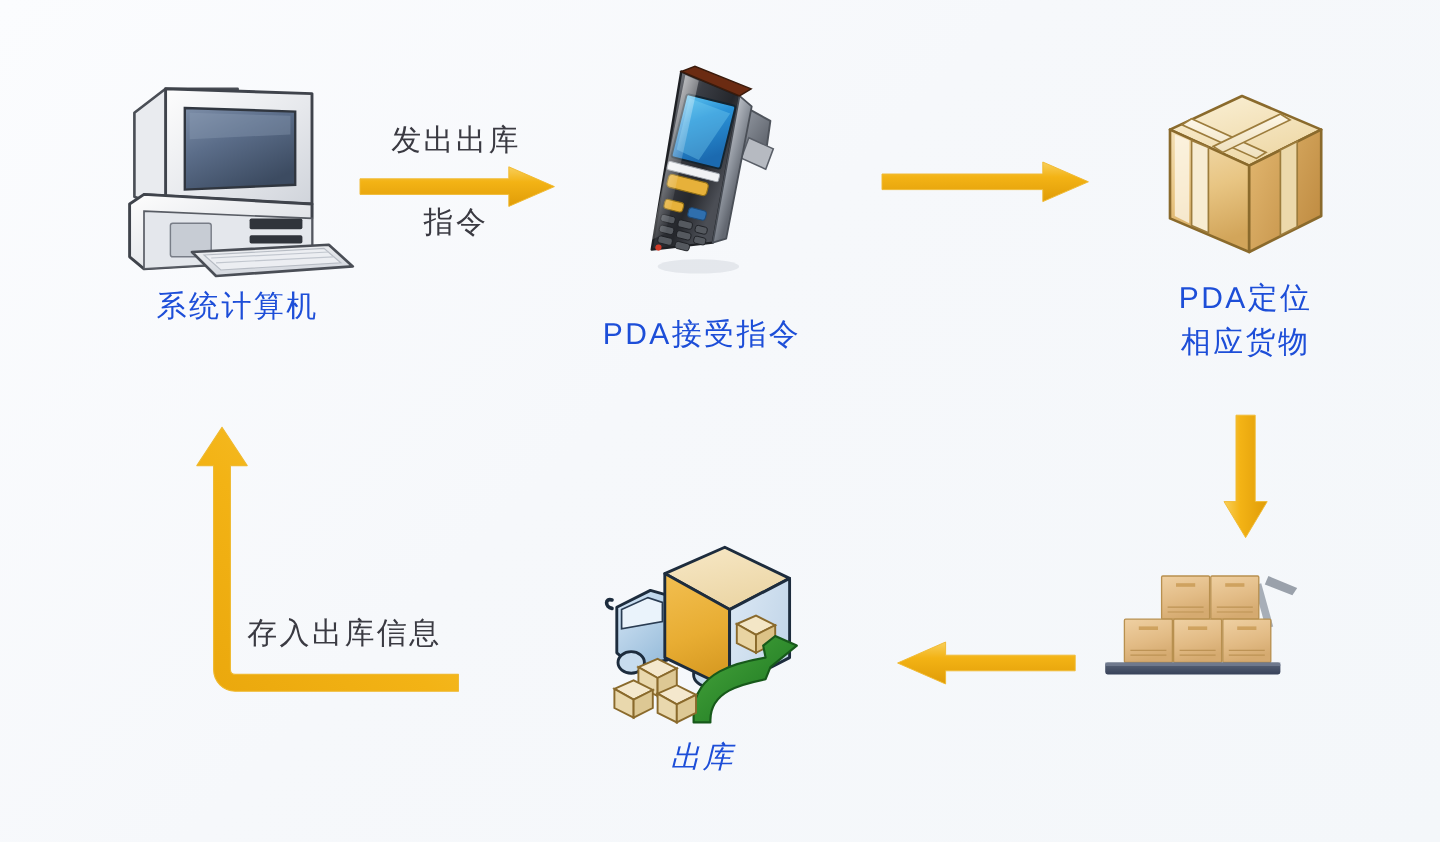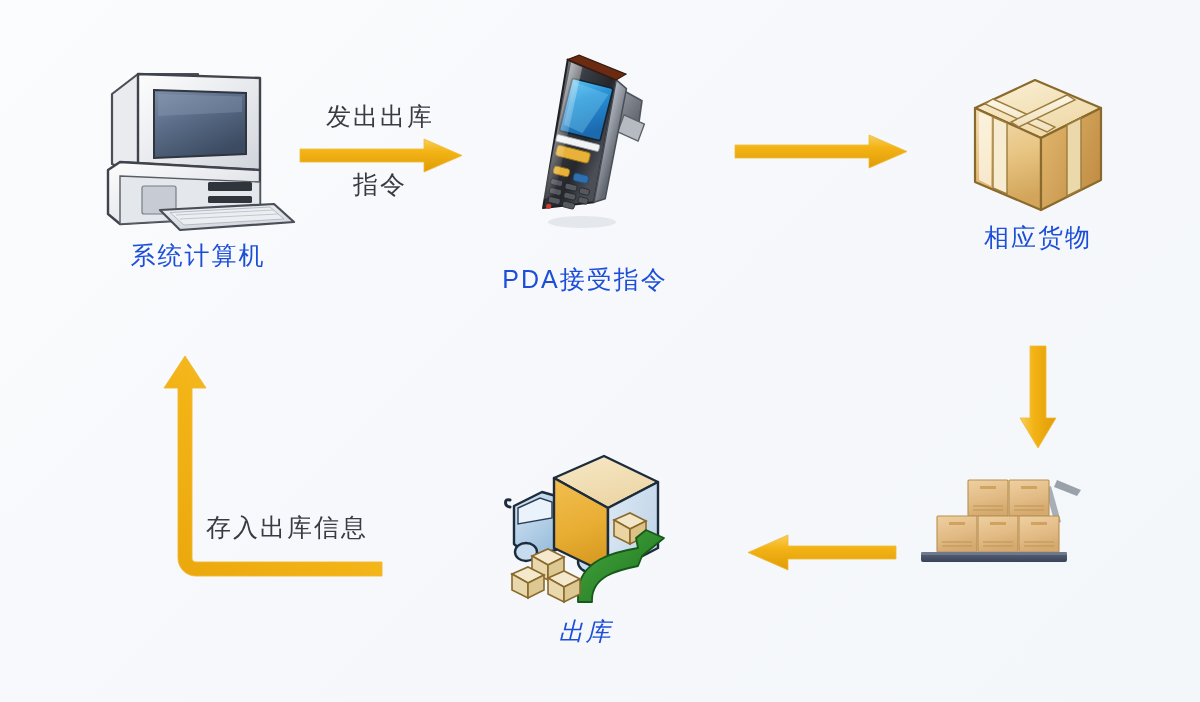--- a/index.html
+++ b/index.html
@@ -236,20 +236,21 @@
         <path d="M30 27 L92 55 L84 60 L22 32 Z" fill="url(#strapG)" stroke="#9c7c3c" stroke-width="1.4"></path>
         <path d="M104 23 L48 50 L56 55 L112 28 Z" fill="url(#strapG)" stroke="#9c7c3c" stroke-width="1.4"></path>
 
         <path d="M30 45 L44 51 L44 122 L30 116 Z" fill="#f7ecd2" stroke="#9c7c3c" stroke-width="1.4"></path>
 
         <path d="M104 53 L118 46 L118 117 L104 124 Z" fill="#ecd9ab" stroke="#9c7c3c" stroke-width="1.4"></path>
 
         <path d="M16 40 L28 45 L28 114 L16 108 Z" fill="#fdf8ec" opacity="0.75"></path>
       </svg>
     </span>
+    <div class="node-label" style="margin-top:12px;">PDA定位</div>
     <div class="node-label">相应货物</div>
   </div>
 
   <span style="position:absolute; left:1016px; top:344px;">
     <svg width="46" height="108" viewBox="0 0 46 108">
       <defs>
         <linearGradient id="arrV1" x1="0" y1="0" x2="1" y2="0">
           <stop offset="0%" stop-color="#f8cf5b"></stop>
           <stop offset="38%" stop-color="#f3b315"></stop>
           <stop offset="100%" stop-color="#e09c08"></stop>

